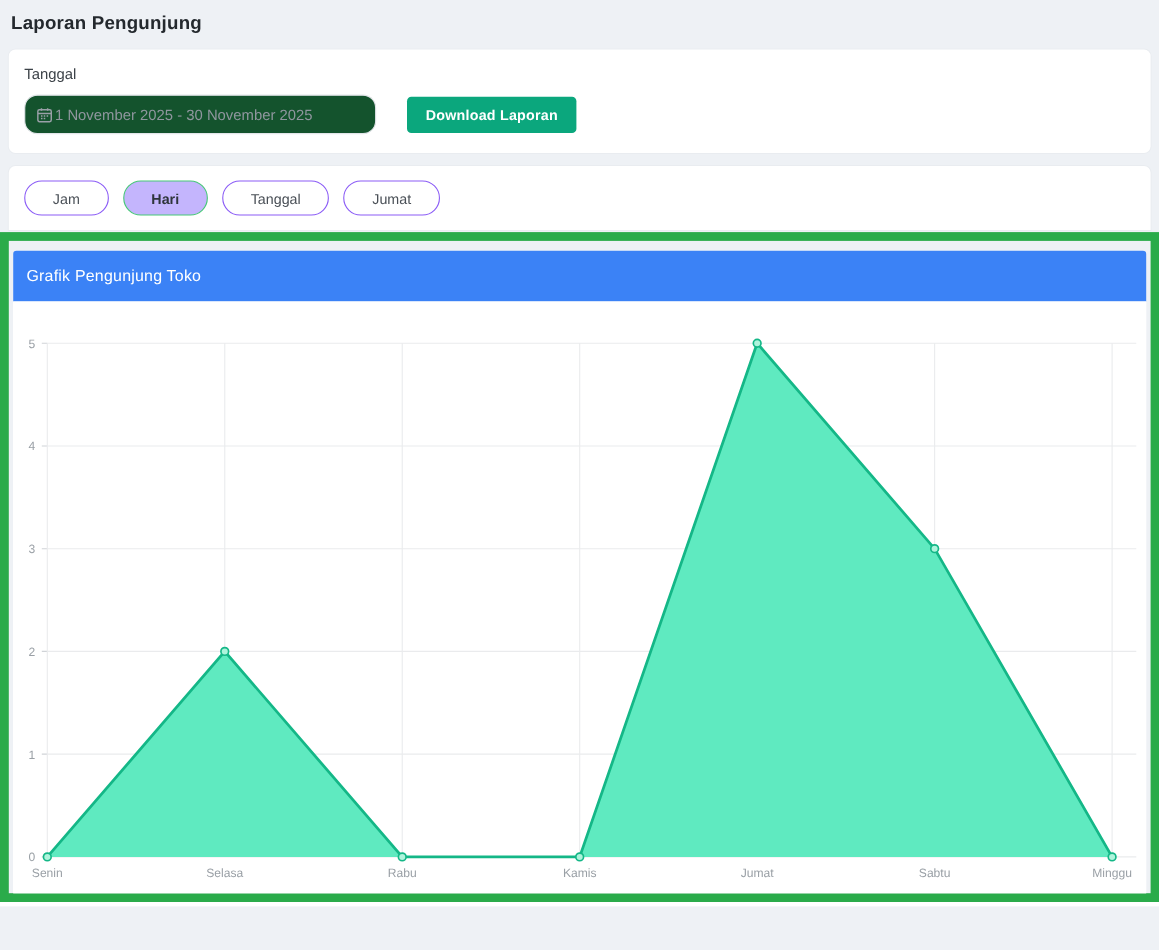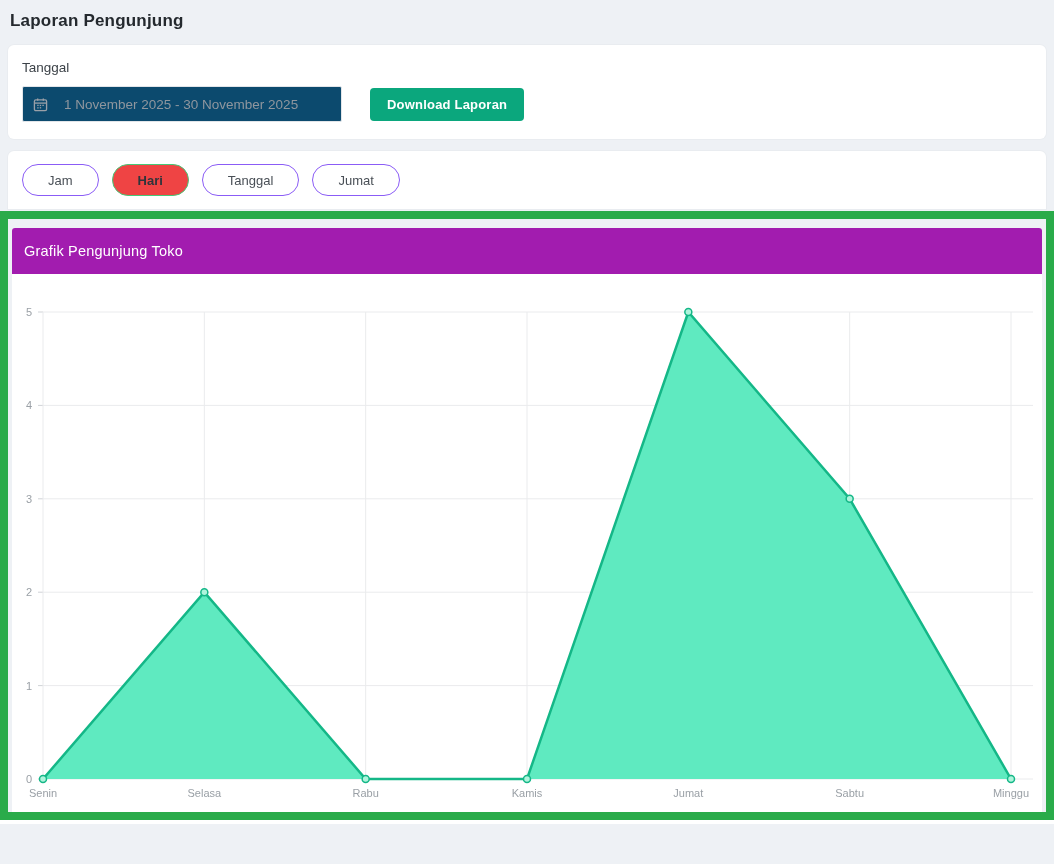--- a/index.html
+++ b/index.html
@@ -14,23 +14,23 @@
   .page-header { padding:11px 10px 9px 10px; }
   .page-title { font-size:17px; font-weight:bold; color:#24292e; letter-spacing:.2px; margin:0 0 5px 0; }
   .breadcrumb { font-size:13px; color:#8b929b; }
 
   .card { background:#ffffff; border-radius:6px; margin:0 8px; box-shadow:0 0 0 1px rgba(0,0,0,0.02); }
 
   .filter-card { padding:15px 14px 17px 14px; }
   .filter-label { font-size:13.5px; color:#3c4248; font-weight:500; margin-bottom:11px; }
   .filter-row { display:flex; align-items:center; }
   .date-input-wrap {
-    display:flex; align-items:center; gap:16px;
+    display:flex; align-items:center; gap:2px;
     width:320px; height:36px; padding:0 10px;
-    border:1px solid #e2e5e9; border-radius:2px; background:#0c4a6e;
+    border:1px solid #e2e5e9; border-radius:12px; background:#14532d;
   }
   .cal-icon { display:flex; flex:0 0 auto; }
   .date-input {
     border:none; outline:none; background:transparent;
     font-family:"Liberation Sans", sans-serif;
     font-size:13.5px; color:#8f969e; width:100%; padding:0;
   }
   .download-btn {
     margin-left:28px; height:33px; padding:0 17px;
     background:#0ba77d; color:#ffffff;
@@ -41,31 +41,31 @@
   }
 
   .tabs-card { margin-top:12px; padding:13px 14px; display:flex; gap:13px; align-items:center; border-radius:6px 6px 0 0; }
   .pill {
     height:32px; padding:0 25px; border-radius:16px;
     border:1px solid #8b5cf6; background:#fff;
     font-size:13px; color:#494f56; font-weight:500;
     display:flex; align-items:center; cursor:pointer;
     font-family:"Liberation Sans", sans-serif;
   }
-  .pill.active { background:#ef4444; border-color:#47c878; color:#2f353b; font-weight:bold;text-align:center; }
+  .pill.active { background:#c4b5fd; border-color:#47c878; color:#2f353b; font-weight:bold;text-align:center; }
 
   .highlight-block {
     border:8px solid #2aab4a;
     margin-top:2px;
     background:#eef1f5;
     padding:9px 4px 0 4px;
   }
   .chart-card { background:#ffffff; border-radius:3px 3px 0 0; }
   .chart-header {
-    background:#a21caf; color:#ffffff;
+    background:#3b82f6; color:#ffffff;
     font-size:14.5px; font-weight:500; letter-spacing:.2px;
     padding:15px 12px; border-radius:3px 3px 0 0;
   }
   .chart-body { background:#fff; }
   #chart-svg { display:block; }
 
   .bottom-strip { height:4px; background:#ffffff; }
 </style>
 </head>
 <body>

